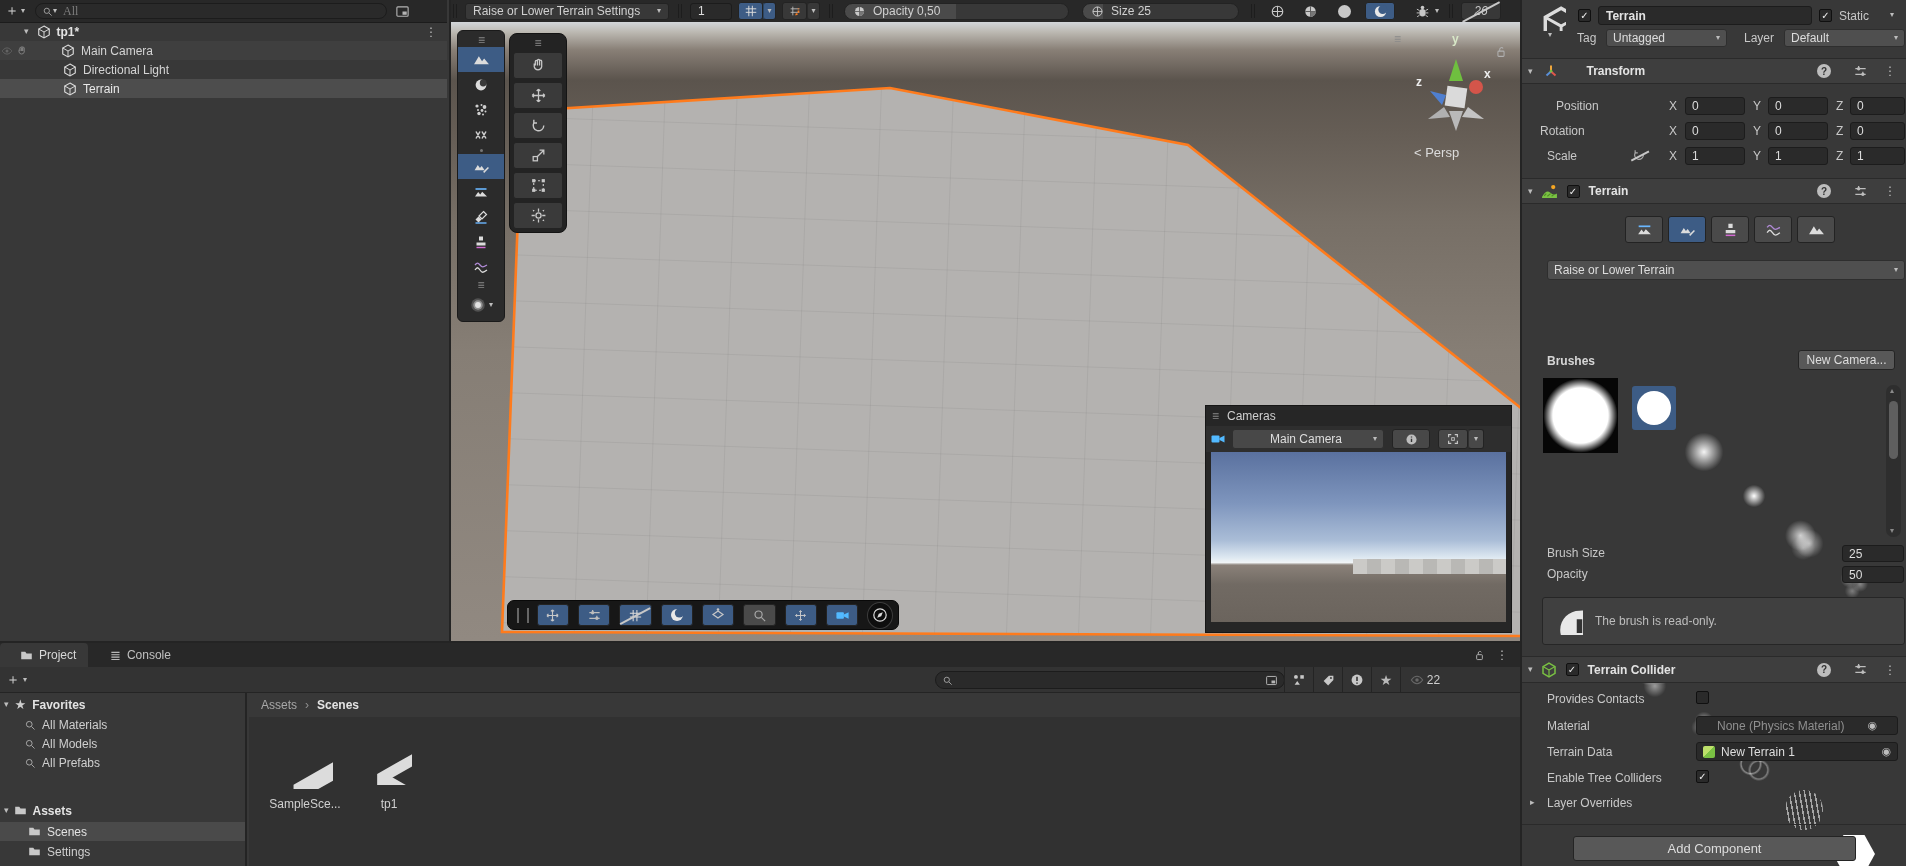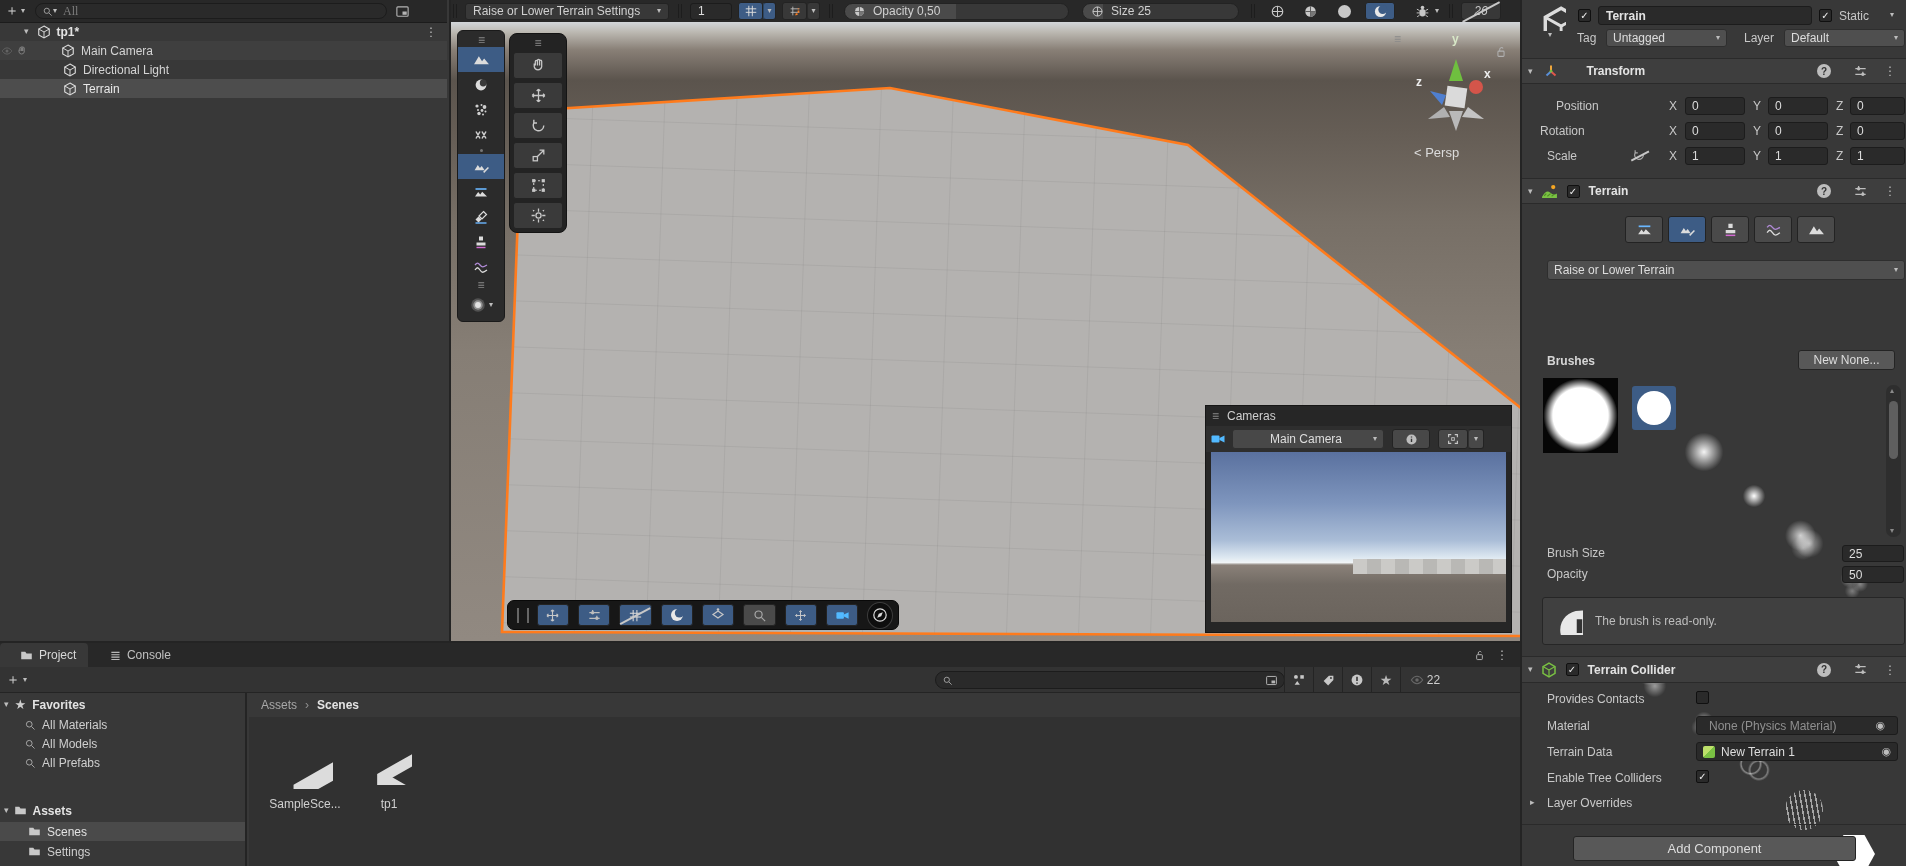--- a/index.html
+++ b/index.html
@@ -818,21 +818,21 @@
     </div>
 
     <span class="dd ab" style="left:25px;top:260px;width:358px;height:20px">
       <span>Raise or Lower Terrain</span>
         <span class="caret">▾</span>
     </span>
 
 
     <span class="tx ab" style="left:25px;top:354px;font-weight:700;color:#d6d6d6">Brushes</span>
     <span class="btn ab" style="left:276px;top:350px;width:97px;height:20px">
-        <span>New None...</span>
+        <span>New Camera...</span>
       </span>
 
     <div class="ab" style="left:21px;top:378px;width:75px;height:75px;background:#060606">
       <div style="width:100%;height:100%;background:radial-gradient(circle at 50% 50%,#ffffff 0 52%,rgba(255,255,255,0) 70%)"></div>
     </div>
 
     <div class="cell blue ab" style="left:110px;top:386px">
         <div style="width:34px;height:34px;border-radius:50%;background:#fff"></div>
       </div>
     <div class="cell ab" style="left:160px;top:386px">
@@ -900,21 +900,21 @@
       <svg class="ic" width="15" height="15" style="margin-left:22px">
           <use href="#i-preset"></use>
         </svg>
       <span class="kebab" style="margin:0 12px 0 16px">⋮</span>
     </div>
 
     <span class="tx ab" style="left:25px;top:692px">Provides Contacts</span>
     <span class="cb ab" style="left:174px;top:691px"></span>
 
     <span class="tx ab" style="left:25px;top:719px">Material</span>
-    <span class="inp ab row" style="left:174px;top:716px;width:202px;height:19px;padding:0 12px;justify-content:space-between">
+    <span class="inp ab row" style="left:174px;top:716px;width:202px;height:19px;padding:0 20px;justify-content:space-between">
       <span class="dim">None (Physics Material)</span>
       <span class="picker">◉</span>
     </span>
 
     <span class="tx ab" style="left:25px;top:745px">Terrain Data</span>
     <span class="inp ab row" style="left:174px;top:742px;width:202px;height:19px;padding:0 6px;justify-content:space-between">
       <span class="row">
           <span style="width:12px;height:12px;background:linear-gradient(135deg,#bde06a 0 50%,#7ac143 50%);border-radius:2px;margin-right:6px"></span>
       <span style="color:#ddd">New Terrain 1</span>
         </span>

